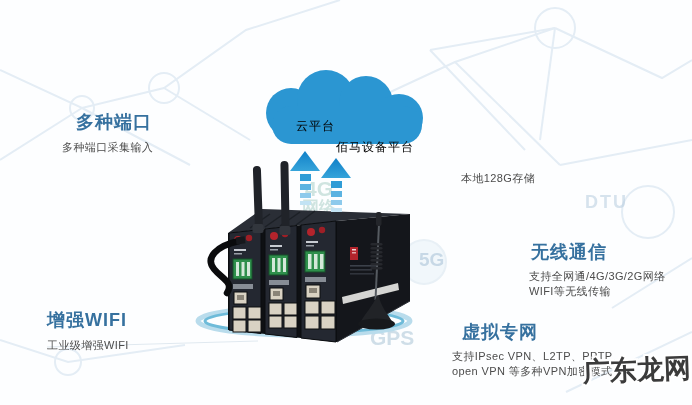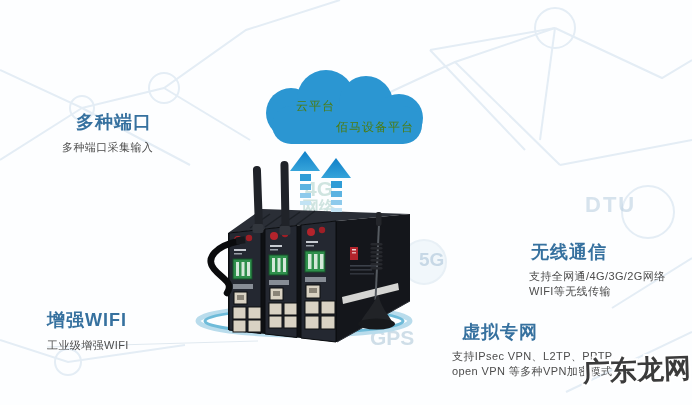--- a/index.html
+++ b/index.html
@@ -5,21 +5,21 @@
   html,body{margin:0;padding:0;background:#ffffff;}
   .canvas{
     position:relative;width:692px;height:405px;overflow:hidden;
     background:#fdfeff;font-family:"Liberation Sans","DejaVu Sans",sans-serif;
   }
   .canvas svg{position:absolute;left:0;top:0;}
   .wm{position:absolute;font-weight:bold;line-height:1.05;user-select:none;}
   .feature{position:absolute;}
   .feat-title{font-size:18px;font-weight:600;color:#36719f;letter-spacing:1px;white-space:nowrap;}
   .feat-line{font-size:11px;color:#4c4c4c;letter-spacing:0.4px;line-height:15px;white-space:nowrap;}
-  .cloud-label{position:absolute;color:#4d7c0f;font-size:12px;letter-spacing:1px;white-space:nowrap;}
+  .cloud-label{position:absolute;color:#000000;font-size:12px;letter-spacing:1px;white-space:nowrap;margin-top:20px;}
   .site-wm{
     position:absolute;left:583px;top:352px;font-size:27px;font-weight:800;color:#3b3b3b;
     letter-spacing:0px;transform:rotate(-2deg);white-space:nowrap;
     text-shadow:-2px -2px 0 #fff,2px -2px 0 #fff,-2px 2px 0 #fff,2px 2px 0 #fff,
                  0 -2px 0 #fff,0 2px 0 #fff,-2px 0 0 #fff,2px 0 0 #fff;
   }
 </style>
 </head>
 <body>
 
@@ -50,21 +50,21 @@
     <circle cx="424" cy="262" r="22" fill="rgba(232,240,247,0.55)" stroke="#e8f0f6" stroke-width="2"></circle>
     <path d="M47,347 L258,341" stroke="#e0e9f0" stroke-width="1" fill="none"></path>
   </svg>
 
   <div class="wm" style="left:297px;top:178px;width:44px;text-align:center;color:rgba(70,150,132,0.25);">
     <div style="font-size:21px">4G</div>
     <div style="font-size:17px;margin-top:-1px">网络</div>
   </div>
   <div class="wm" style="left:419px;top:250px;font-size:19px;color:rgba(140,175,200,0.42);">5G</div>
   <div class="wm" style="left:370px;top:327px;font-size:21px;color:rgba(150,185,205,0.45);">GPS</div>
-  <div class="wm" style="left:585px;top:193px;font-size:22px;letter-spacing:2px;color:rgba(175,200,220,0.5);">DTU</div>
+  <div class="wm" style="left:585px;top:193px;font-size:18px;letter-spacing:2px;color:rgba(175,200,220,0.5);">DTU</div>
 
   <svg width="692" height="405" viewBox="0 0 692 405">
     <defs>
       <linearGradient id="agrad" x1="0" y1="0" x2="0" y2="1">
         <stop offset="0" stop-color="#1080c8"></stop>
         <stop offset="1" stop-color="#36a4da"></stop>
       </linearGradient>
     </defs>
 
     <g>
@@ -202,20 +202,21 @@
     <div class="feat-line"></div>
   </div>
 
   <div class="feature" style="left:47px;top:308px;">
     <div class="feat-title">增强WIFI</div>
     <div class="feat-line" style="margin-top:6px">工业级增强WIFI</div>
     <div class="feat-line"></div>
   </div>
 
   <div class="feature" style="left:461px;top:166px;">
+    <div class="feat-line" style="margin-top:5px">本地128G存储</div>
     <div class="feat-line"></div>
   </div>
 
   <div class="feature" style="left:529px;top:240px;">
     <div class="feat-title" style="margin-left:2px">无线通信</div>
     <div class="feat-line" style="margin-top:5px">支持全网通/4G/3G/2G网络</div>
     <div class="feat-line">WIFI等无线传输</div>
   </div>
 
   <div class="feature" style="left:452px;top:320px;">

